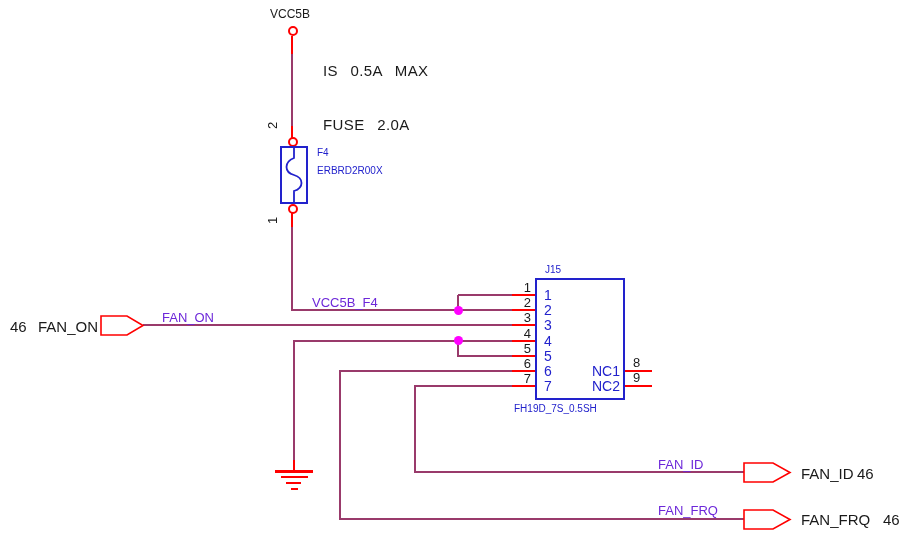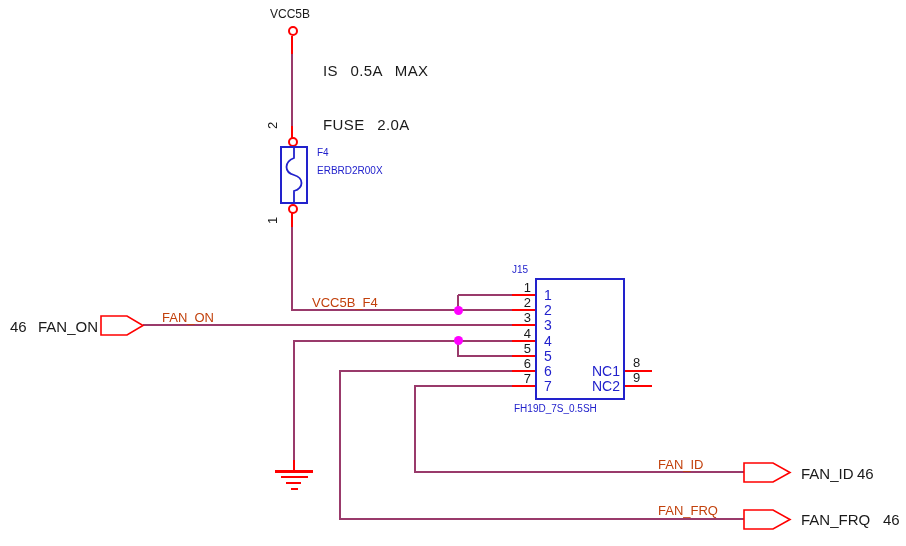--- a/index.html
+++ b/index.html
@@ -21,21 +21,21 @@
   .conn-box{position:absolute;left:535px;top:278px;width:90px;height:122px;
             border:2px solid #2222CC;background:#fff;box-sizing:border-box;}
   .gnd-bar{position:absolute;background:#FF0000;}
   
   .note{position:absolute;font-size:15px;letter-spacing:.4px;word-spacing:8px;white-space:nowrap;}
   .blk15{position:absolute;font-size:15px;white-space:nowrap;}
   .pin-num{position:absolute;font-size:13px;line-height:13px;white-space:nowrap;}
   .pin-num.r{width:26px;text-align:right;}
   .pin-name{position:absolute;font-size:14px;line-height:14px;color:#2222CC;white-space:nowrap;}
   .refdes{position:absolute;font-size:10px;line-height:14px;color:#2222CC;white-space:nowrap;}
-  .net-label{position:absolute;font-size:13px;line-height:13px;color:#c2410c;white-space:nowrap;}
+  .net-label{position:absolute;font-size:13px;line-height:13px;color:#6d28d9;white-space:nowrap;}
   .rot{transform:rotate(-90deg);transform-origin:center;}
   svg{position:absolute;display:block;}
 </style>
 </head>
 <body>
 
 <div class="canvas">
 
   <div class="wire v" style="left:291px;top:52px;height:78px;"></div>
   <div class="wire v" style="left:291px;top:226px;height:85px;"></div>
@@ -93,21 +93,21 @@
   </div>
 
   <div>
     <div class="gnd-bar" style="left:275px;top:470px;width:38px;height:3px;"></div>
     <div class="gnd-bar" style="left:281px;top:476px;width:27px;height:2px;"></div>
     <div class="gnd-bar" style="left:286px;top:482px;width:15px;height:2px;"></div>
     <div class="gnd-bar" style="left:291px;top:488px;width:7px;height:2px;"></div>
   </div>
 
   <div>
-    <div class="refdes" style="left:512px;top:263px;">J15</div>
+    <div class="refdes" style="left:545px;top:263px;">J15</div>
     <div class="conn-box"></div>
 
     <div class="pin-num r" style="left:505px;top:281px;">1</div>
     <div class="pin-num r" style="left:505px;top:296px;">2</div>
     <div class="pin-num r" style="left:505px;top:311px;">3</div>
     <div class="pin-num r" style="left:505px;top:327px;">4</div>
     <div class="pin-num r" style="left:505px;top:342px;">5</div>
     <div class="pin-num r" style="left:505px;top:357px;">6</div>
     <div class="pin-num r" style="left:505px;top:372px;">7</div>
 

